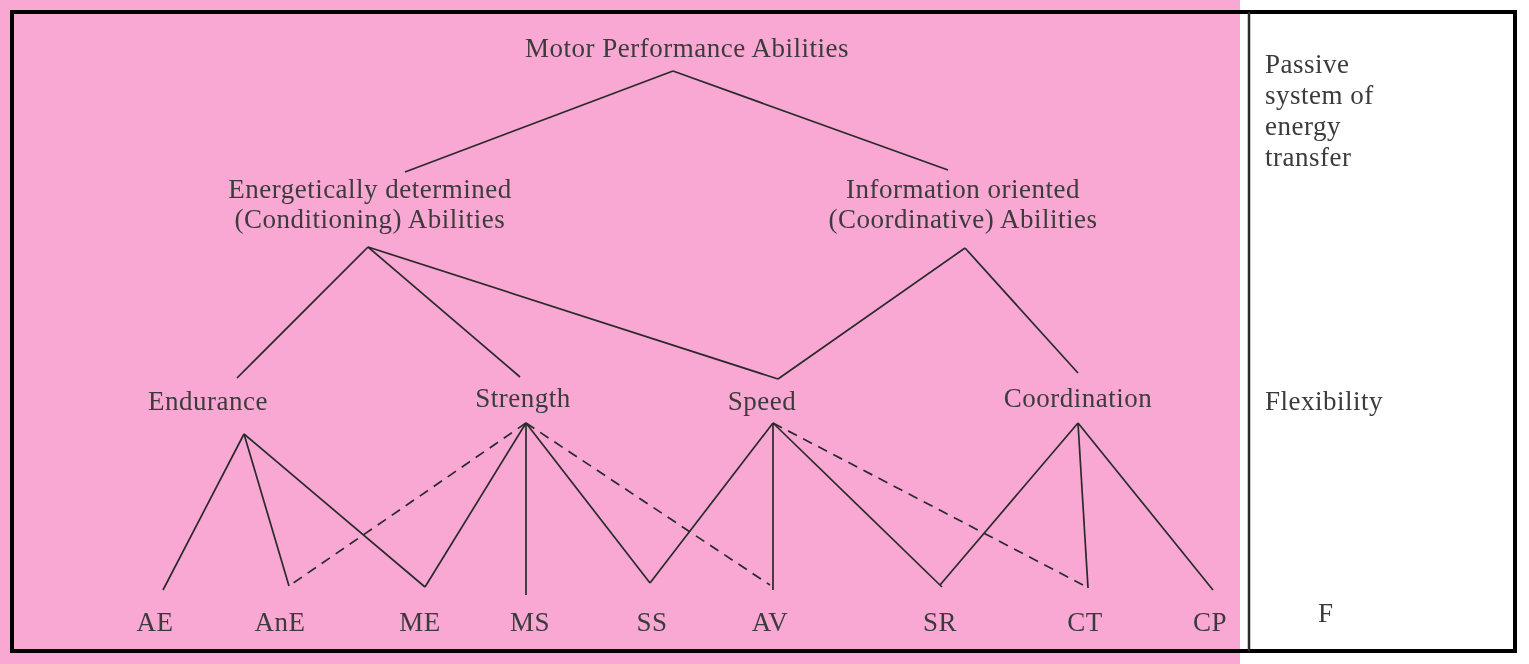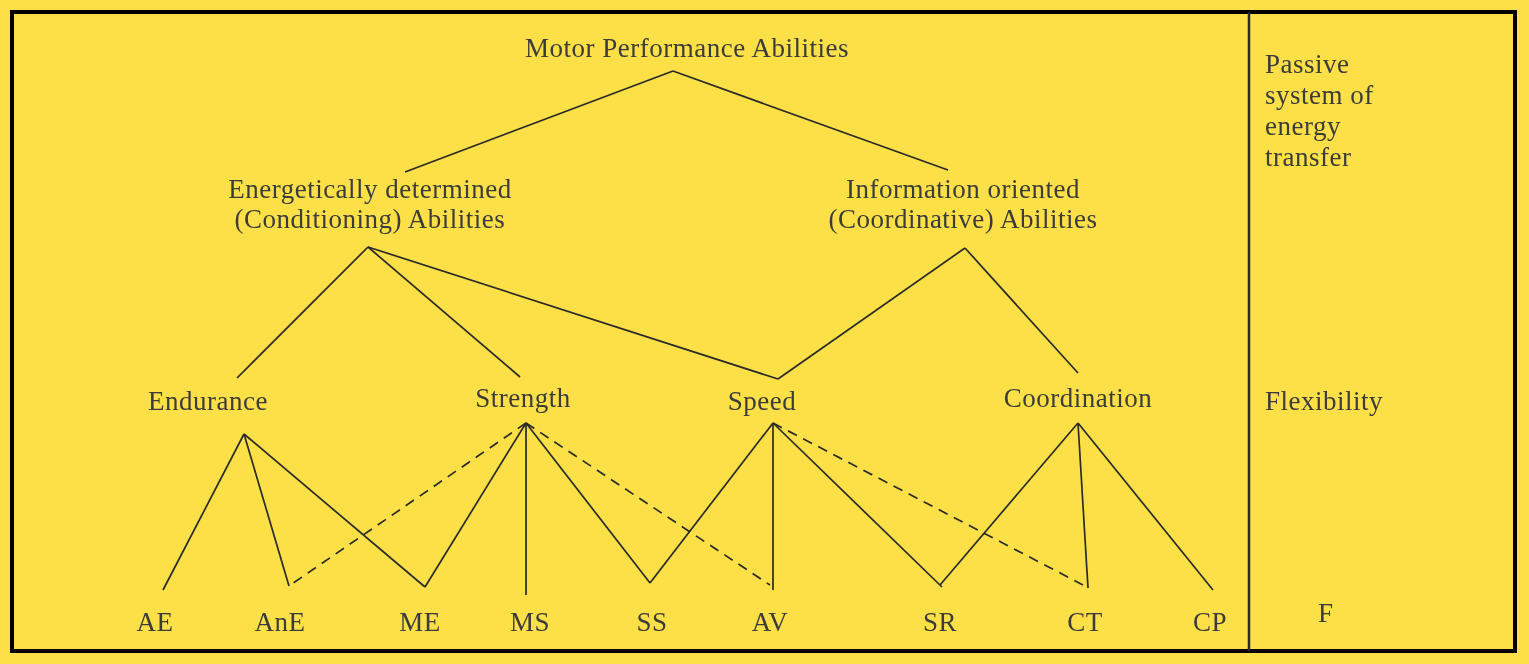--- a/index.html
+++ b/index.html
@@ -6,23 +6,23 @@
     margin: 0;
     padding: 0;
     background: #ffffff;
     width: 1529px;
     height: 664px;
     overflow: hidden;
     font-family: "Liberation Serif", "DejaVu Serif", serif;
   }
   .stage {
     position: relative;
-    width: 1529px;
+    width: 1240px;
     height: 664px;
-    background: #fde047;
+    background: #f9a8d4;
   }
   svg { display: block; }
   .edge {
     stroke: #2a2a2a;
     stroke-width: 1.7;
     fill: none;
   }
   .edge.dashed {
     stroke-dasharray: 10 7;
   }

